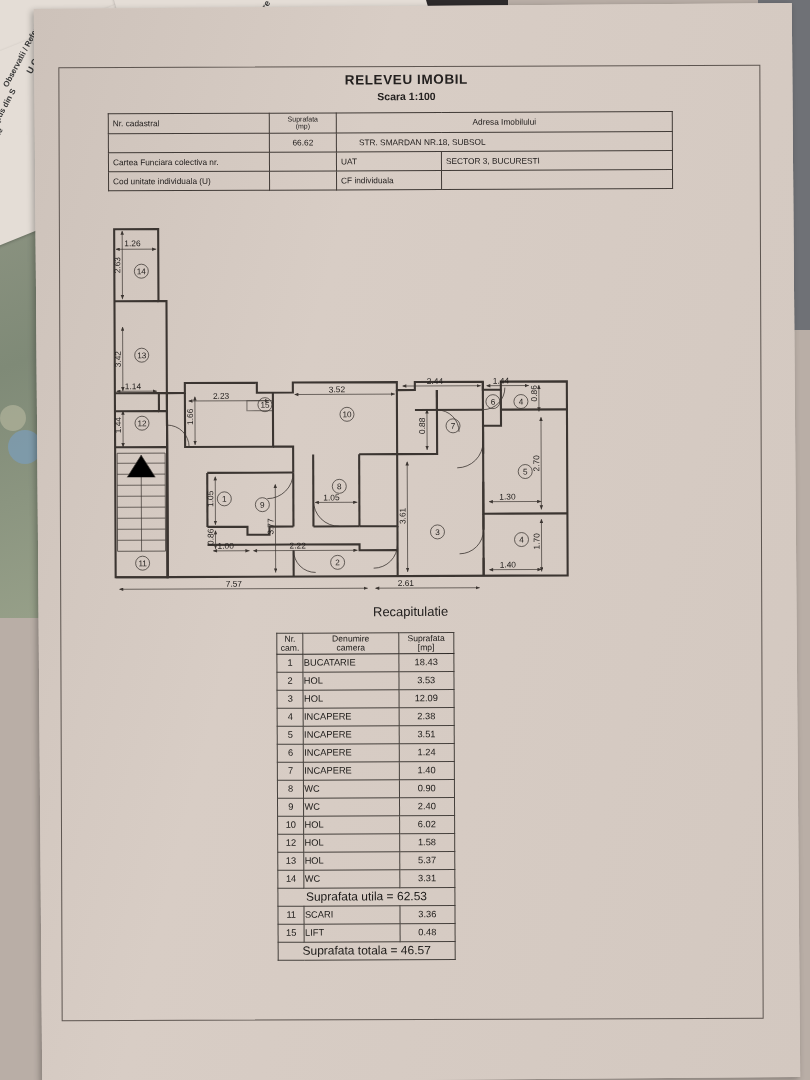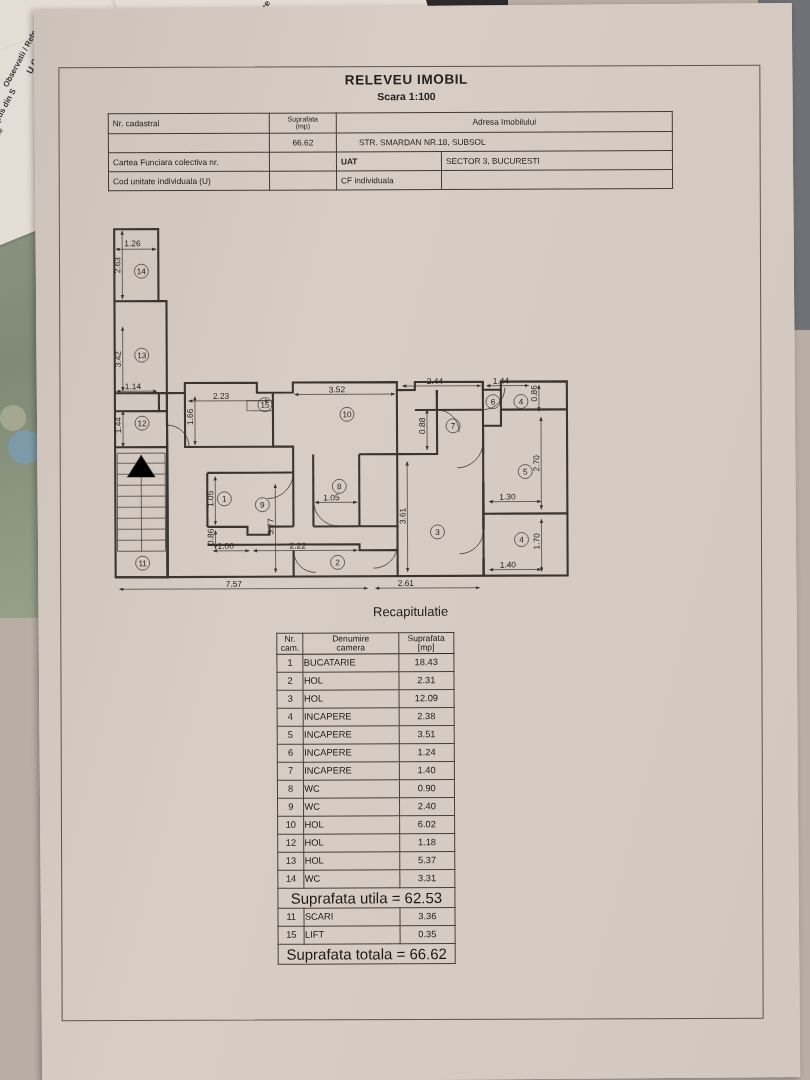--- a/index.html
+++ b/index.html
@@ -60,21 +60,21 @@
     font-size:13px;color:#23201f;}
   #recap-table{
     position:absolute;left:237px;top:626px;width:178px;border-collapse:collapse;
     font-size:9.3px;color:#1b1917;transform:rotate(0.2deg);
   }
   #recap-table td{border:1px solid #45403c;padding:1px 0;height:15px;}
   .rc-nr{width:26px;text-align:center;}
   .rc-name{width:98px;text-align:left;padding-left:7px;}
   .rc-area{width:56px;text-align:center;padding-left:8px;}
   .rc-head{text-align:center;font-size:8.6px;line-height:1.04;padding:2px 2px;}
-  .rc-total{text-align:center;font-size:15px;padding:2px 0;}
+  .rc-total{text-align:center;font-size:12px;padding:2px 0;}
   #recap-table tr.head-row td{border-bottom:1.6px solid #2e2a27;}
 </style>
 </head>
 <body>
 
 <div id="bg-scene">
   <div id="green-blob"></div>
   <div id="blob-circle2"></div>
   <div id="blob-circle"></div>
   <div id="right-shadow"></div>
@@ -112,21 +112,21 @@
       <td colspan="2" class="ht-center">Adresa Imobilului</td>
     </tr>
     <tr>
       <td></td>
       <td class="ht-center">66.62</td>
       <td colspan="2" style="padding-left:22px;">STR. SMARDAN NR.18, SUBSOL</td>
     </tr>
     <tr>
       <td>Cartea Funciara colectiva nr.</td>
       <td></td>
-      <td style="width:96px;font-weight:bold;">UAT</td>
+      <td style="width:96px;">UAT</td>
       <td style="">SECTOR 3, BUCURESTI</td>
     </tr>
     <tr>
       <td>Cod unitate individuala (U)</td>
       <td></td>
       <td>CF individuala</td>
       <td></td>
     </tr>
   </tbody>
     </table>
@@ -353,21 +353,21 @@
         </td>
       </tr>
     <tr>
           <td class="rc-nr">1</td>
           <td class="rc-name">BUCATARIE</td>
           <td class="rc-area">18.43</td>
         </tr>
         <tr>
           <td class="rc-nr">2</td>
           <td class="rc-name">HOL</td>
-          <td class="rc-area">2.31</td>
+          <td class="rc-area">3.53</td>
         </tr>
         <tr>
           <td class="rc-nr">3</td>
           <td class="rc-name">HOL</td>
           <td class="rc-area">12.09</td>
         </tr>
         <tr>
           <td class="rc-nr">4</td>
           <td class="rc-name">INCAPERE</td>
           <td class="rc-area">2.38</td>
@@ -398,21 +398,21 @@
           <td class="rc-area">2.40</td>
         </tr>
         <tr>
           <td class="rc-nr">10</td>
           <td class="rc-name">HOL</td>
           <td class="rc-area">6.02</td>
         </tr>
         <tr>
           <td class="rc-nr">12</td>
           <td class="rc-name">HOL</td>
-          <td class="rc-area">1.18</td>
+          <td class="rc-area">1.58</td>
         </tr>
         <tr>
           <td class="rc-nr">13</td>
           <td class="rc-name">HOL</td>
           <td class="rc-area">5.37</td>
         </tr>
         <tr>
           <td class="rc-nr">14</td>
           <td class="rc-name">WC</td>
           <td class="rc-area">3.31</td>
@@ -421,20 +421,20 @@
           <td class="rc-total" colspan="3">Suprafata utila = 62.53</td>
         </tr>
         <tr>
           <td class="rc-nr">11</td>
           <td class="rc-name">SCARI</td>
           <td class="rc-area">3.36</td>
         </tr>
         <tr>
           <td class="rc-nr">15</td>
           <td class="rc-name">LIFT</td>
-          <td class="rc-area">0.35</td>
-        </tr>
-        <tr>
-          <td class="rc-total" colspan="3">Suprafata totala = 66.62</td>
+          <td class="rc-area">0.48</td>
+        </tr>
+        <tr>
+          <td class="rc-total" colspan="3">Suprafata totala = 46.57</td>
         </tr>
       </tbody>
   </table>
 </div>
 
 </body></html>

